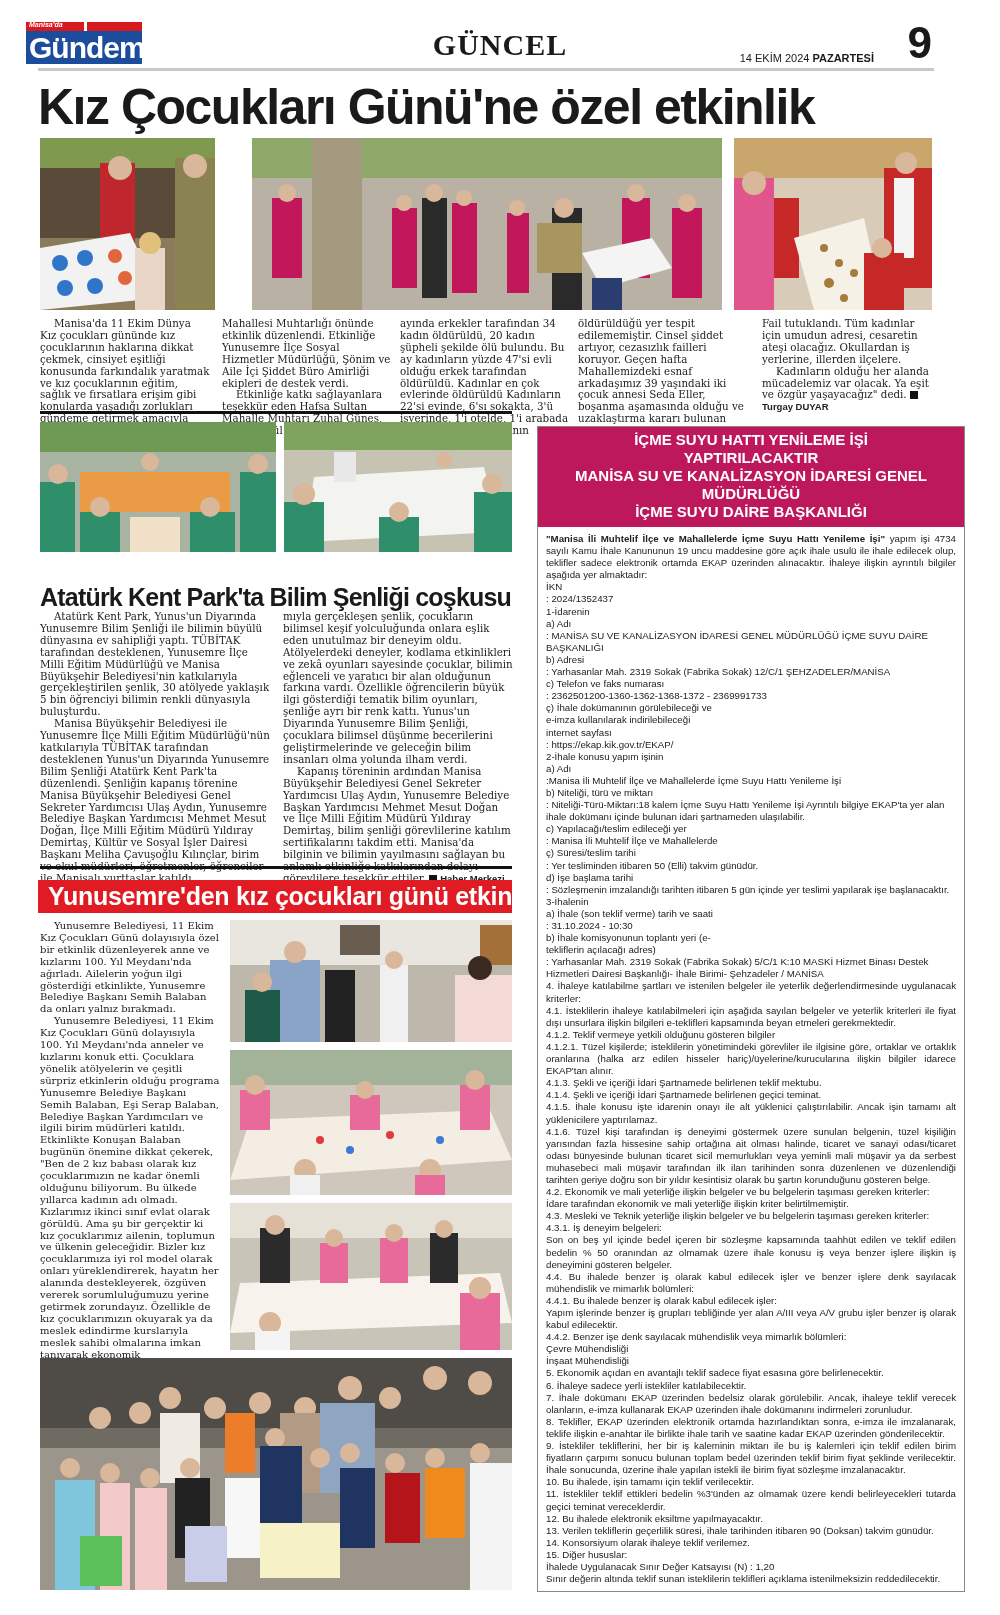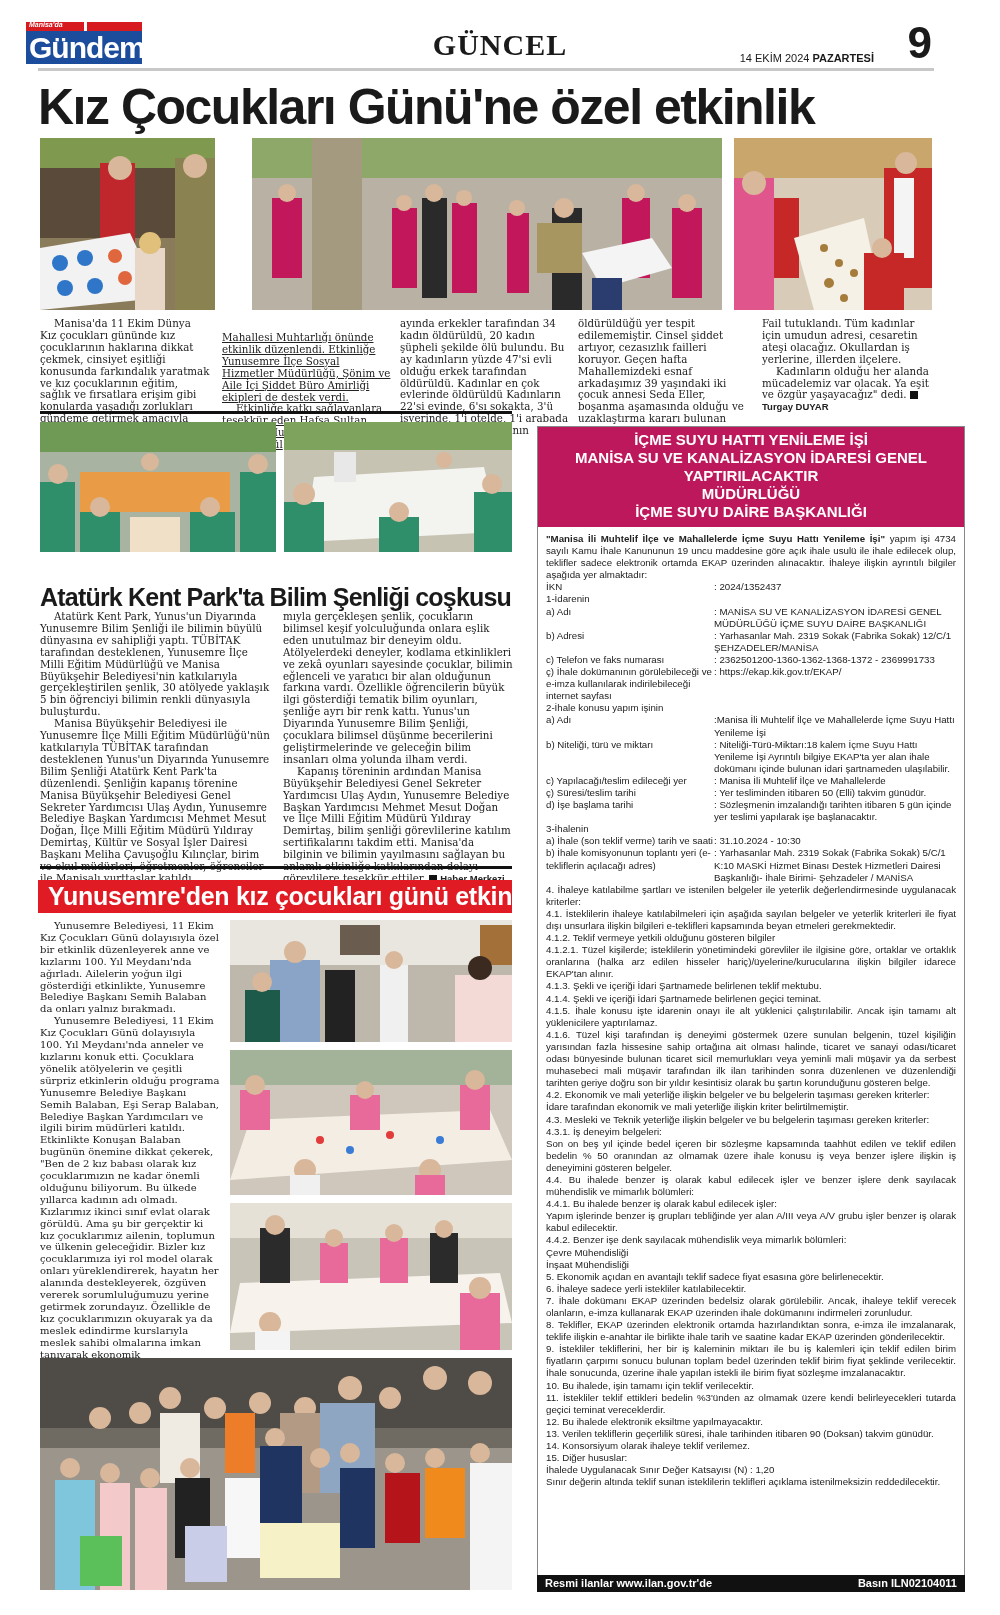--- a/index.html
+++ b/index.html
@@ -34,21 +34,21 @@
 
   .sub-head { position: absolute; font: 900 25px/30px "Liberation Sans", sans-serif; letter-spacing: -0.8px; white-space: nowrap; }
   .red-banner { position: absolute; left: 38px; top: 880px; width: 474px; height: 33px; background: #e01b24; color: #fff;
     font: bold 25px/33px "Liberation Sans", sans-serif; padding-left: 10px; letter-spacing: -0.3px; white-space: nowrap; }
 
   
   .ad { position: absolute; left: 537px; top: 426px; width: 428px; height: 1166px; border: 1px solid #888; background: #fff; }
   .ad-head { position: absolute; left: 0; top: 0; width: 426px; height: 100px; background: #be185d; color: #fff; text-align: center;
     font: bold 15px/18px "Liberation Sans", sans-serif; padding-top: 4px; }
   .ad-body { position: absolute; left: 8px; top: 106px; width: 410px; font: 9.7px/12.1px "Liberation Sans", sans-serif; color: #222; }
-  .ad-body .row { display: flex; }
+  .ad-body .row { display: flex; flex-direction: column; }
   .ad-body .k { width: 168px; flex: none; }
   .ad-body .v { flex: 1; }
   .ad-body .just { text-align: justify; }
   .ad-foot { position: absolute; left: -1px; bottom: -1px; width: 428px; height: 17px; background: #111; color: #fff;
     font: bold 11px/17px "Liberation Sans", sans-serif; padding: 0 8px; display: flex; justify-content: space-between; }
 </style>
 </head>
 <body>
 
 <div class="logo">
@@ -135,21 +135,21 @@
     <rect x="160" y="40" width="20" height="80" fill="#f4f4f4"></rect>
     <circle cx="172" cy="25" r="11" fill="#d9b79a"></circle>
     <rect x="130" y="115" width="40" height="57" fill="#c62828"></rect>
     <circle cx="148" cy="110" r="10" fill="#d9b79a"></circle>
   </svg>
 </div>
 
 <div class="col" style="left:40px;top:318px;width:170px;">
   <p>Manisa'da 11 Ekim Dünya Kız çocukları gününde kız çocuklarının haklarına dikkat çekmek, cinsiyet eşitliği konusunda farkındalık yaratmak ve kız çocuklarının eğitim, sağlık ve fırsatlara erişim gibi konularda yaşadığı zorlukları gündeme getirmek amacıyla Hafsa Sultan</p>
 </div>
-<div class="col" style="left:222px;top:332px;width:172px;text-decoration:underline;">
+<div class="col" style="left:222px;top:318px;width:172px;">
   <p class="noind">Mahallesi Muhtarlığı önünde etkinlik düzenlendi. Etkinliğe Yunusemre İlçe Sosyal Hizmetler Müdürlüğü, Şönim ve Aile İçi Şiddet Büro Amirliği ekipleri de destek verdi.</p>
   <p>Etkinliğe katkı sağlayanlara teşekkür eden Hafsa Sultan Mahalle Muhtarı Zuhal Güneş, "2024 Eylül</p>
 </div>
 <div class="col" style="left:400px;top:318px;width:170px;">
   <p class="noind">ayında erkekler tarafından 34 kadın öldürüldü, 20 kadın şüpheli şekilde ölü bulundu. Bu ay kadınların yüzde 47'si evli olduğu erkek tarafından öldürüldü. Kadınlar en çok evlerinde öldürüldü Kadınların 22'si evinde, 6'sı sokakta, 3'ü işyerinde, 1'i otelde, 1'i arabada öldürülmüştür. 1 kadının</p>
 </div>
 <div class="col" style="left:578px;top:318px;width:172px;">
   <p class="noind">öldürüldüğü yer tespit edilememiştir. Cinsel şiddet artıyor, cezasızlık failleri koruyor. Geçen hafta Mahallemizdeki esnaf arkadaşımız 39 yaşındaki iki çocuk annesi Seda Eller, boşanma aşamasında olduğu ve uzaklaştırma kararı bulunan Gökhan Eller tarafından boğularak öldürüldü.</p>
 </div>
 <div class="col" style="left:762px;top:318px;width:172px;">
@@ -338,22 +338,22 @@
     <rect x="430" y="105" width="42" height="127" fill="#f4f4f4"></rect>
     <rect x="40" y="178" width="42" height="50" fill="#5bbf5a"></rect>
     <rect x="145" y="168" width="42" height="56" fill="#c9cde8"></rect>
     <rect x="220" y="165" width="80" height="55" fill="#f7f1c8"></rect>
   </svg>
 </div>
 
 <div class="ad">
   <div class="ad-head">
     <div>İÇME SUYU HATTI YENİLEME İŞİ</div>
+    <div>YAPTIRILACAKTIR</div>
     <div>MANİSA SU VE KANALİZASYON İDARESİ GENEL</div>
-    <div>YAPTIRILACAKTIR</div>
     <div>MÜDÜRLÜĞÜ</div>
     <div>İÇME SUYU DAİRE BAŞKANLIĞI</div>
   </div>
   <div class="ad-body">
     <p class="just"><b>"Manisa İli Muhtelif İlçe ve Mahallelerde İçme Suyu Hattı Yenileme İşi"</b><span> yapım işi 4734 sayılı Kamu İhale Kanununun 19 uncu maddesine göre açık ihale usulü ile ihale edilecek olup, teklifler sadece elektronik ortamda EKAP üzerinden alınacaktır. İhaleye ilişkin ayrıntılı bilgiler aşağıda yer almaktadır:</span></p>
     <div id="ad-fields">
         <div class="row">
           <span class="k">İKN</span>
           <span class="v">: 2024/1352437</span>
         </div>
@@ -442,17 +442,13 @@
         <p class="just">10. Bu ihalede, işin tamamı için teklif verilecektir.</p>
         <p class="just">11. İstekliler teklif ettikleri bedelin %3'ünden az olmamak üzere kendi belirleyecekleri tutarda geçici teminat vereceklerdir.</p>
         <p class="just">12. Bu ihalede elektronik eksiltme yapılmayacaktır.</p>
         <p class="just">13. Verilen tekliflerin geçerlilik süresi, ihale tarihinden itibaren 90 (Doksan) takvim günüdür.</p>
         <p class="just">14. Konsorsiyum olarak ihaleye teklif verilemez.</p>
         <p class="just">15. Diğer hususlar:</p>
         <p class="just">İhalede Uygulanacak Sınır Değer Katsayısı (N) : 1,20</p>
         <p class="just">Sınır değerin altında teklif sunan isteklilerin teklifleri açıklama istenilmeksizin reddedilecektir.</p>
       </div>
   </div>
-  <div class="ad-foot">
-    <span>Resmi ilanlar www.ilan.gov.tr'de</span>
-    <span>Basın ILN02104011</span>
-  </div>
 </div>
 
 </body></html>

